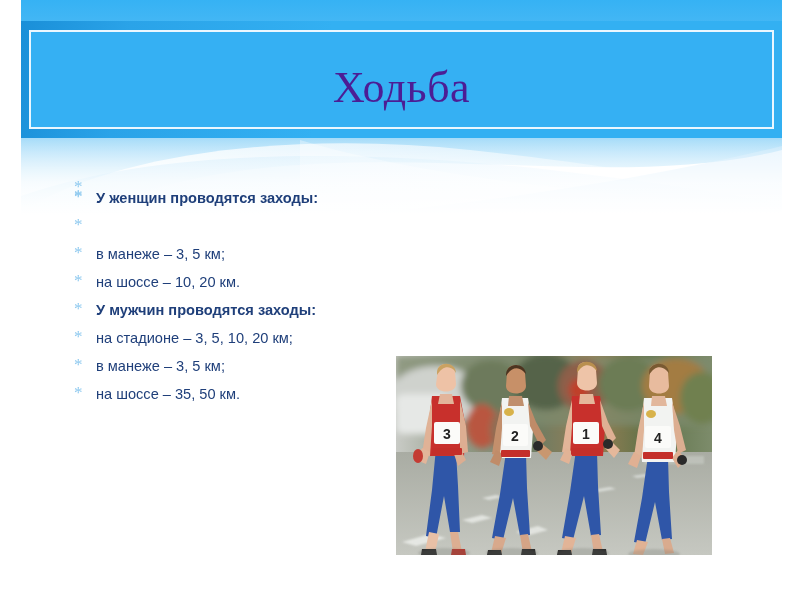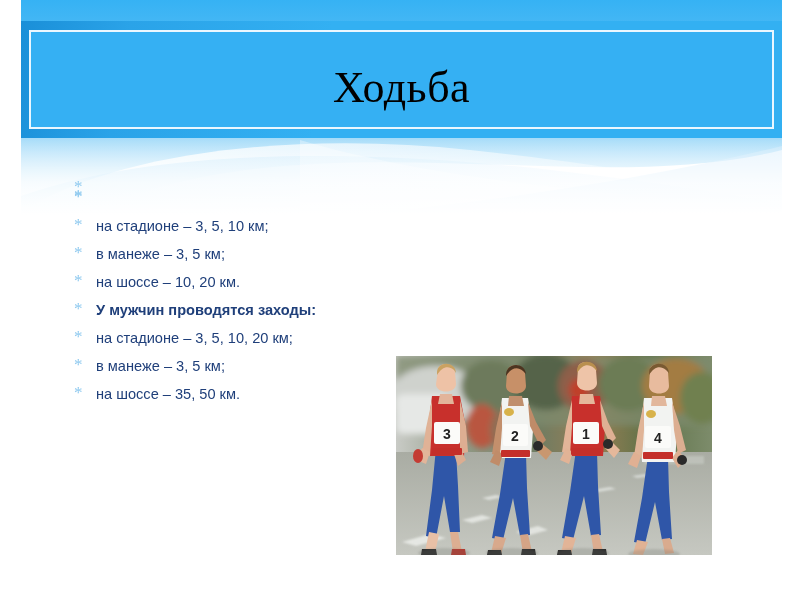--- a/index.html
+++ b/index.html
@@ -42,21 +42,21 @@
     top: 9px;
     right: 8px;
     bottom: 9px;
     border: 2px solid #eaf7ff;
     background: #35b0f3;
     display: flex;
     align-items: center;
     justify-content: center;
   }
   .title-text {
-    color: #000000;
+    color: #4c1d95;
     font-family: "Liberation Serif", serif;
     font-size: 44px;
     font-weight: normal;
     letter-spacing: 0.5px;
     line-height: 1;
     text-align: center;
     margin-top: 16px;
   }
 
   
@@ -179,25 +179,25 @@
   </div>
 
   <div class="para-block">
     <span class="bullet">*</span>
   </div>
 
   <div class="list-area">
 
     <div class="list-row">
       <span class="bullet">*</span>
-    </div>
-
-    <div class="list-row">
-      <span class="bullet">*</span>
-      <div class="list-text">на стадионе – 3, 5, 10 км;</div>
+      <div class="list-text bold">У женщин проводятся заходы:</div>
+    </div>
+
+    <div class="list-row">
+      <span class="bullet">*</span>
     </div>
 
     <div class="list-row">
       <span class="bullet">*</span>
       <div class="list-text">в манеже – 3, 5 км;</div>
     </div>
 
     <div class="list-row">
       <span class="bullet">*</span>
       <div class="list-text">на шоссе – 10, 20 км.</div>

